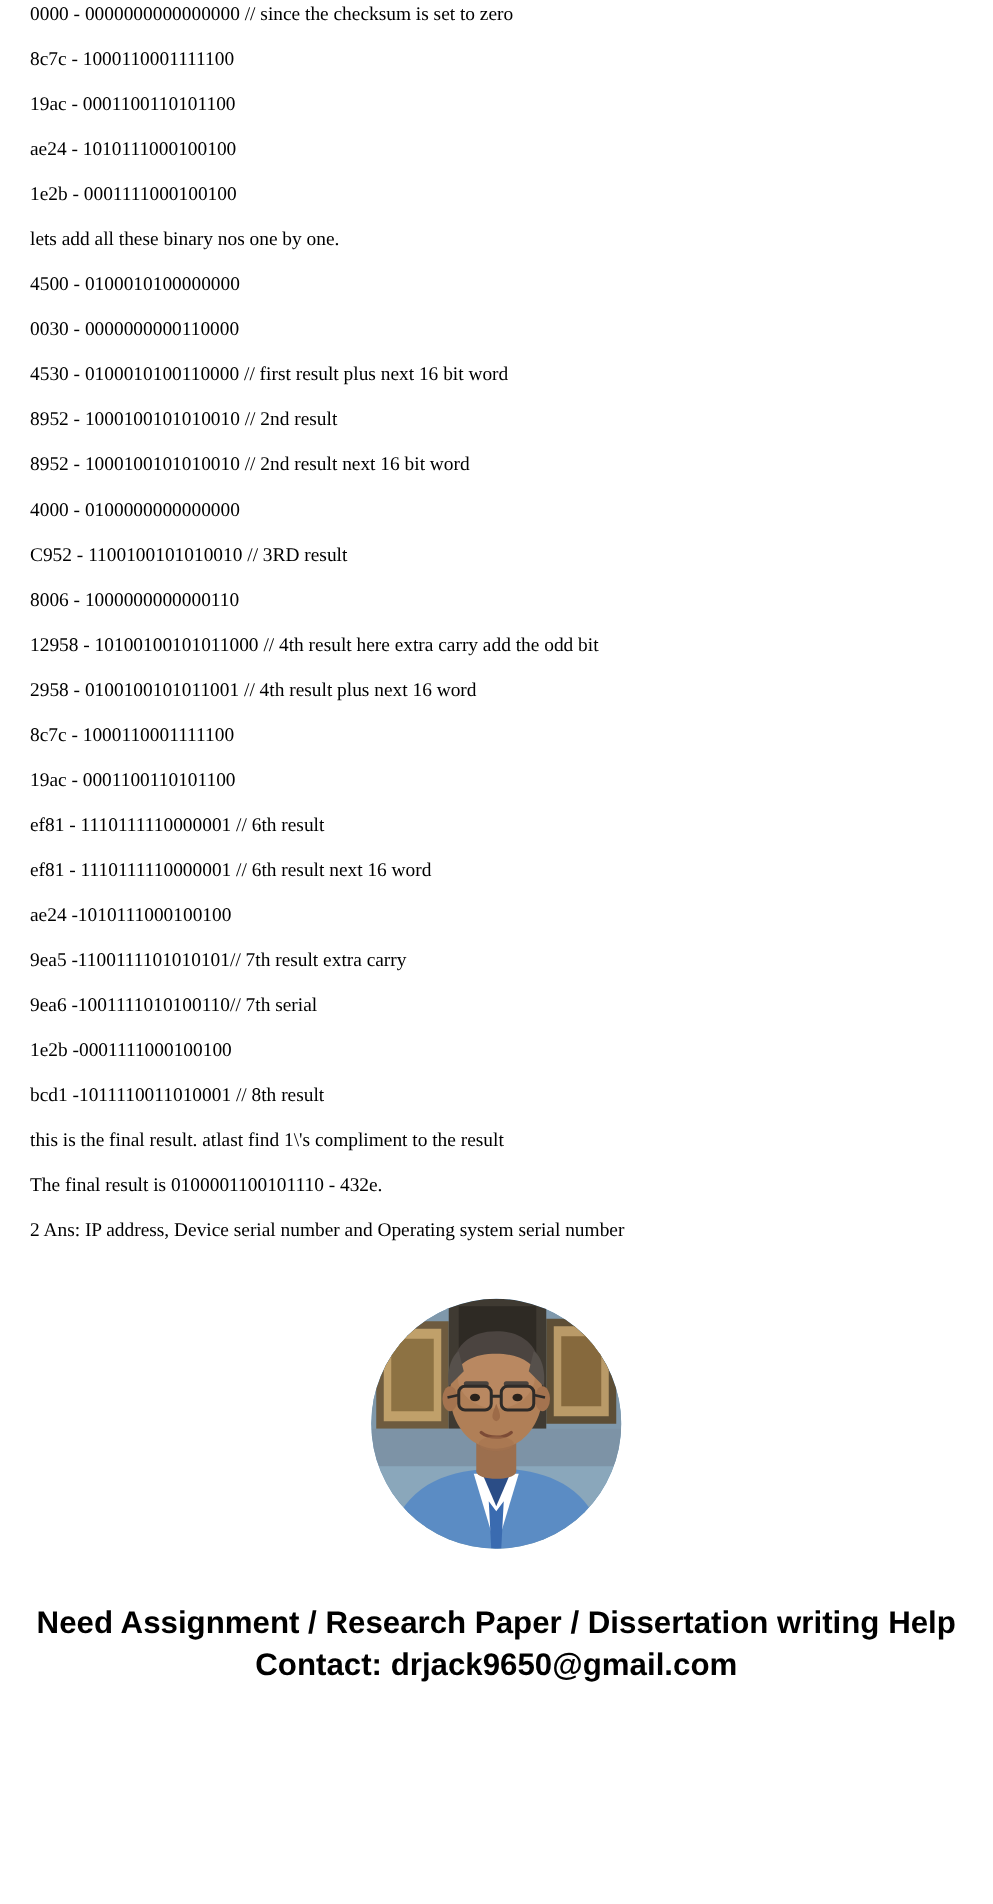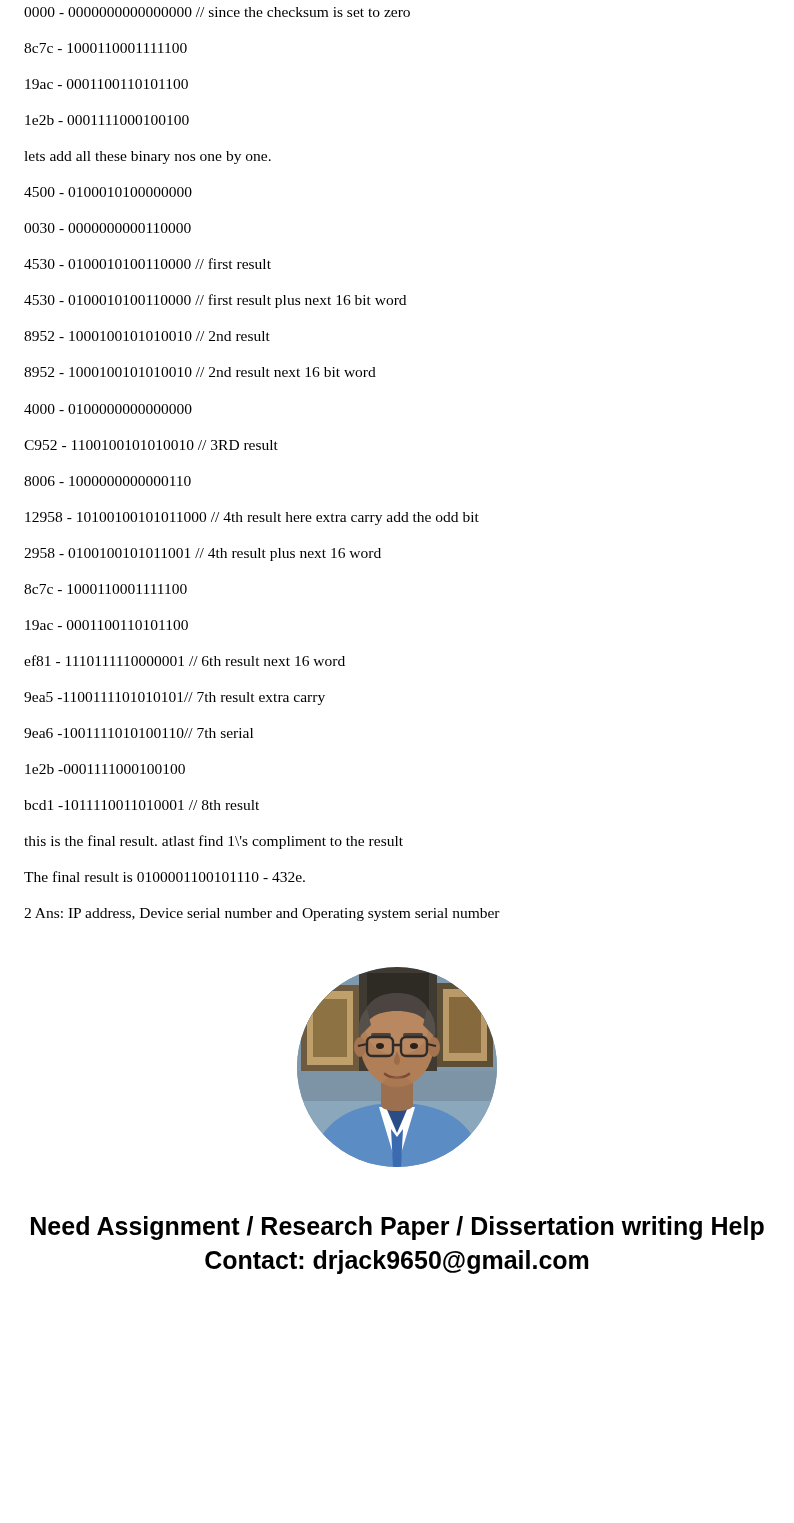--- a/index.html
+++ b/index.html
@@ -65,36 +65,38 @@
 </style>
 </head>
 <body>
 
 <div class="page">
 
   <div>
     <p class="line">0000 - 0000000000000000 // since the checksum is set to zero</p>
     <p class="line">8c7c - 1000110001111100</p>
     <p class="line">19ac - 0001100110101100</p>
+    <p class="line">ae24 - 1010111000100100</p>
     <p class="line">1e2b - 0001111000100100</p>
     <p class="line">lets add all these binary nos one by one.</p>
     <p class="line">4500 - 0100010100000000</p>
     <p class="line">0030 - 0000000000110000</p>
-    <p class="line">4530 - 0100010100110000 // first result</p>
     <p class="line">4530 - 0100010100110000 // first result plus next 16 bit word</p>
     <p class="line">8952 - 1000100101010010 // 2nd result</p>
     <p class="line">8952 - 1000100101010010 // 2nd result next 16 bit word</p>
     <p class="line">4000 - 0100000000000000</p>
     <p class="line">C952 - 1100100101010010 // 3RD result</p>
     <p class="line">8006 - 1000000000000110</p>
     <p class="line">12958 - 10100100101011000 // 4th result here extra carry add the odd bit</p>
     <p class="line">2958 - 0100100101011001 // 4th result plus next 16 word</p>
     <p class="line">8c7c - 1000110001111100</p>
     <p class="line">19ac - 0001100110101100</p>
+    <p class="line">ef81 - 1110111110000001 // 6th result</p>
     <p class="line">ef81 - 1110111110000001 // 6th result next 16 word</p>
+    <p class="line">ae24 -1010111000100100</p>
     <p class="line">9ea5 -1100111101010101// 7th result extra carry</p>
     <p class="line">9ea6 -1001111010100110// 7th serial</p>
     <p class="line">1e2b -0001111000100100</p>
     <p class="line">bcd1 -1011110011010001 // 8th result</p>
     <p class="line">this is the final result. atlast find 1\'s compliment to the result</p>
     <p class="line">The final result is 0100001100101110 - 432e.</p>
     <p class="line">2 Ans: IP address, Device serial number and Operating system serial number</p>
   </div>
 
   <div class="avatar-block">

